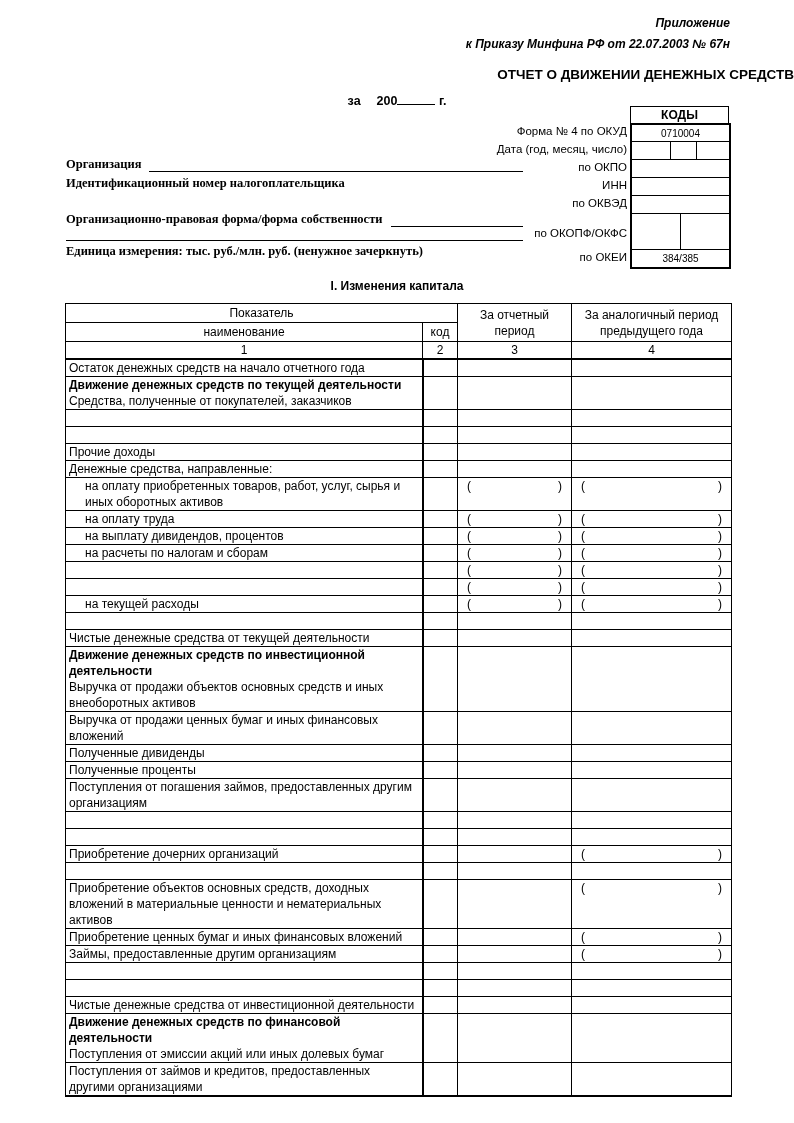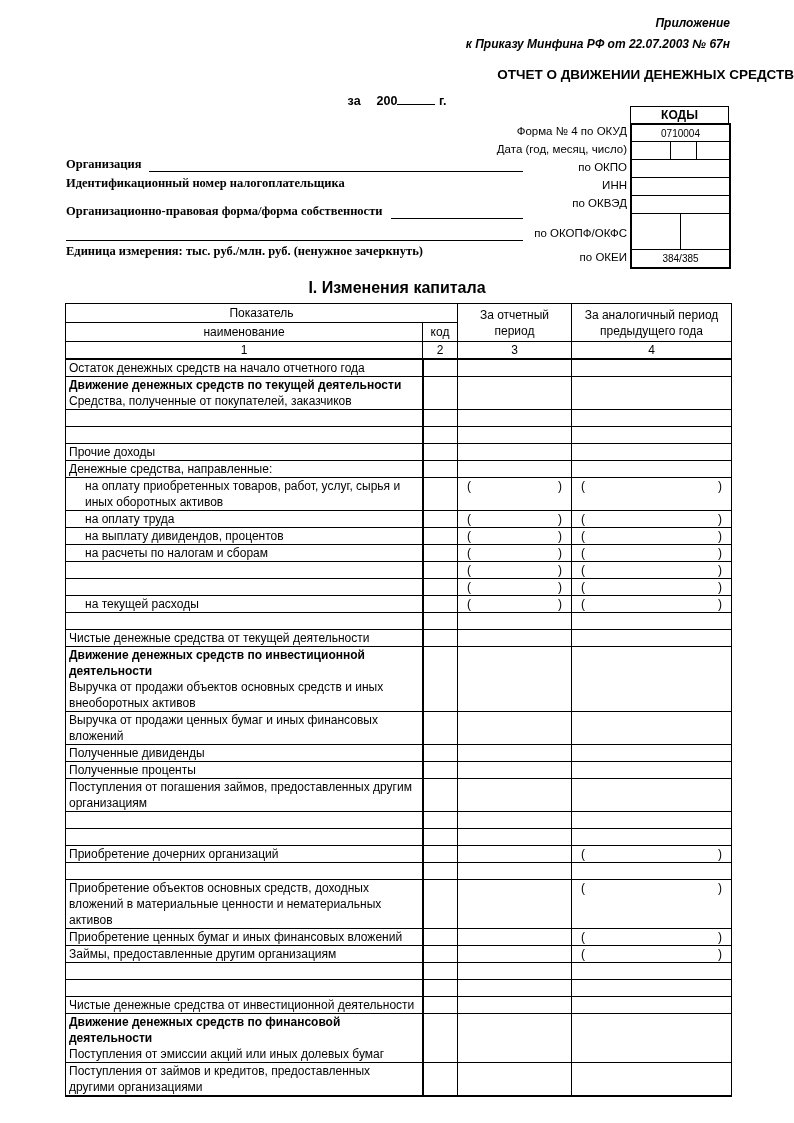--- a/index.html
+++ b/index.html
@@ -32,21 +32,21 @@
                display:flex;align-items:center;justify-content:center;font-weight:bold;font-size:12px;}
   .codes-main{position:absolute;left:630px;top:123px;width:97px;border:2.2px solid #000;}
   .crow{border-bottom:1px solid #000;display:flex;align-items:center;justify-content:center;
         font-size:10px;}
   .crow:last-child{border-bottom:none;}
   .ccell{height:100%;}
   .bl{border-left:1px solid #000;}
 
   
   .section-title{position:absolute;top:279px;left:0;right:0;text-align:center;
-                 font-weight:bold;font-size:16px;}
+                 font-weight:bold;font-size:12px;}
 
   
   table.main{position:absolute;left:65px;top:303px;width:666px;border-collapse:collapse;
              table-layout:fixed;font-size:12px;}
   table.main th,table.main td{border:1px solid #000;font-weight:normal;padding:0 3px;
              line-height:16px;vertical-align:middle;overflow:hidden;}
   table.main thead th{text-align:center;height:18px;}
   table.main .numrow td{text-align:center;height:15px;border-bottom:2.2px solid #000;}
   table.main tbody td{vertical-align:top;}
   td.c-name{padding-left:4px;padding-right:2px;}
@@ -72,21 +72,21 @@
     <span>за</span><span class="gap"></span><span>200</span><span class="year-blank"></span>&nbsp;<span>г.</span>
   </div>
 
   <div class="orgline" style="top:157px;">
     <span>Организация</span>
     <span class="fill"></span>
   </div>
   <div class="orgline" style="top:176px;">
     <span>Идентификационный номер налогоплательщика</span>
   </div>
-  <div class="orgline" style="top:204px;">
+  <div class="orgline" style="top:212px;">
     <span>Организационно-правовая форма/форма собственности</span>
     <span class="fill"></span>
   </div>
   <div class="fill-solo" style="top:227px;"></div>
   <div class="orgline" style="top:244px;">
     <span>Единица измерения: тыс. руб./млн. руб. (ненужное зачеркнуть)</span>
   </div>
 
   <div class="codelabel" style="top:124px;">Форма № 4 по ОКУД</div>
   <div class="codelabel" style="top:142px;">Дата (год, месяц, число)</div>

